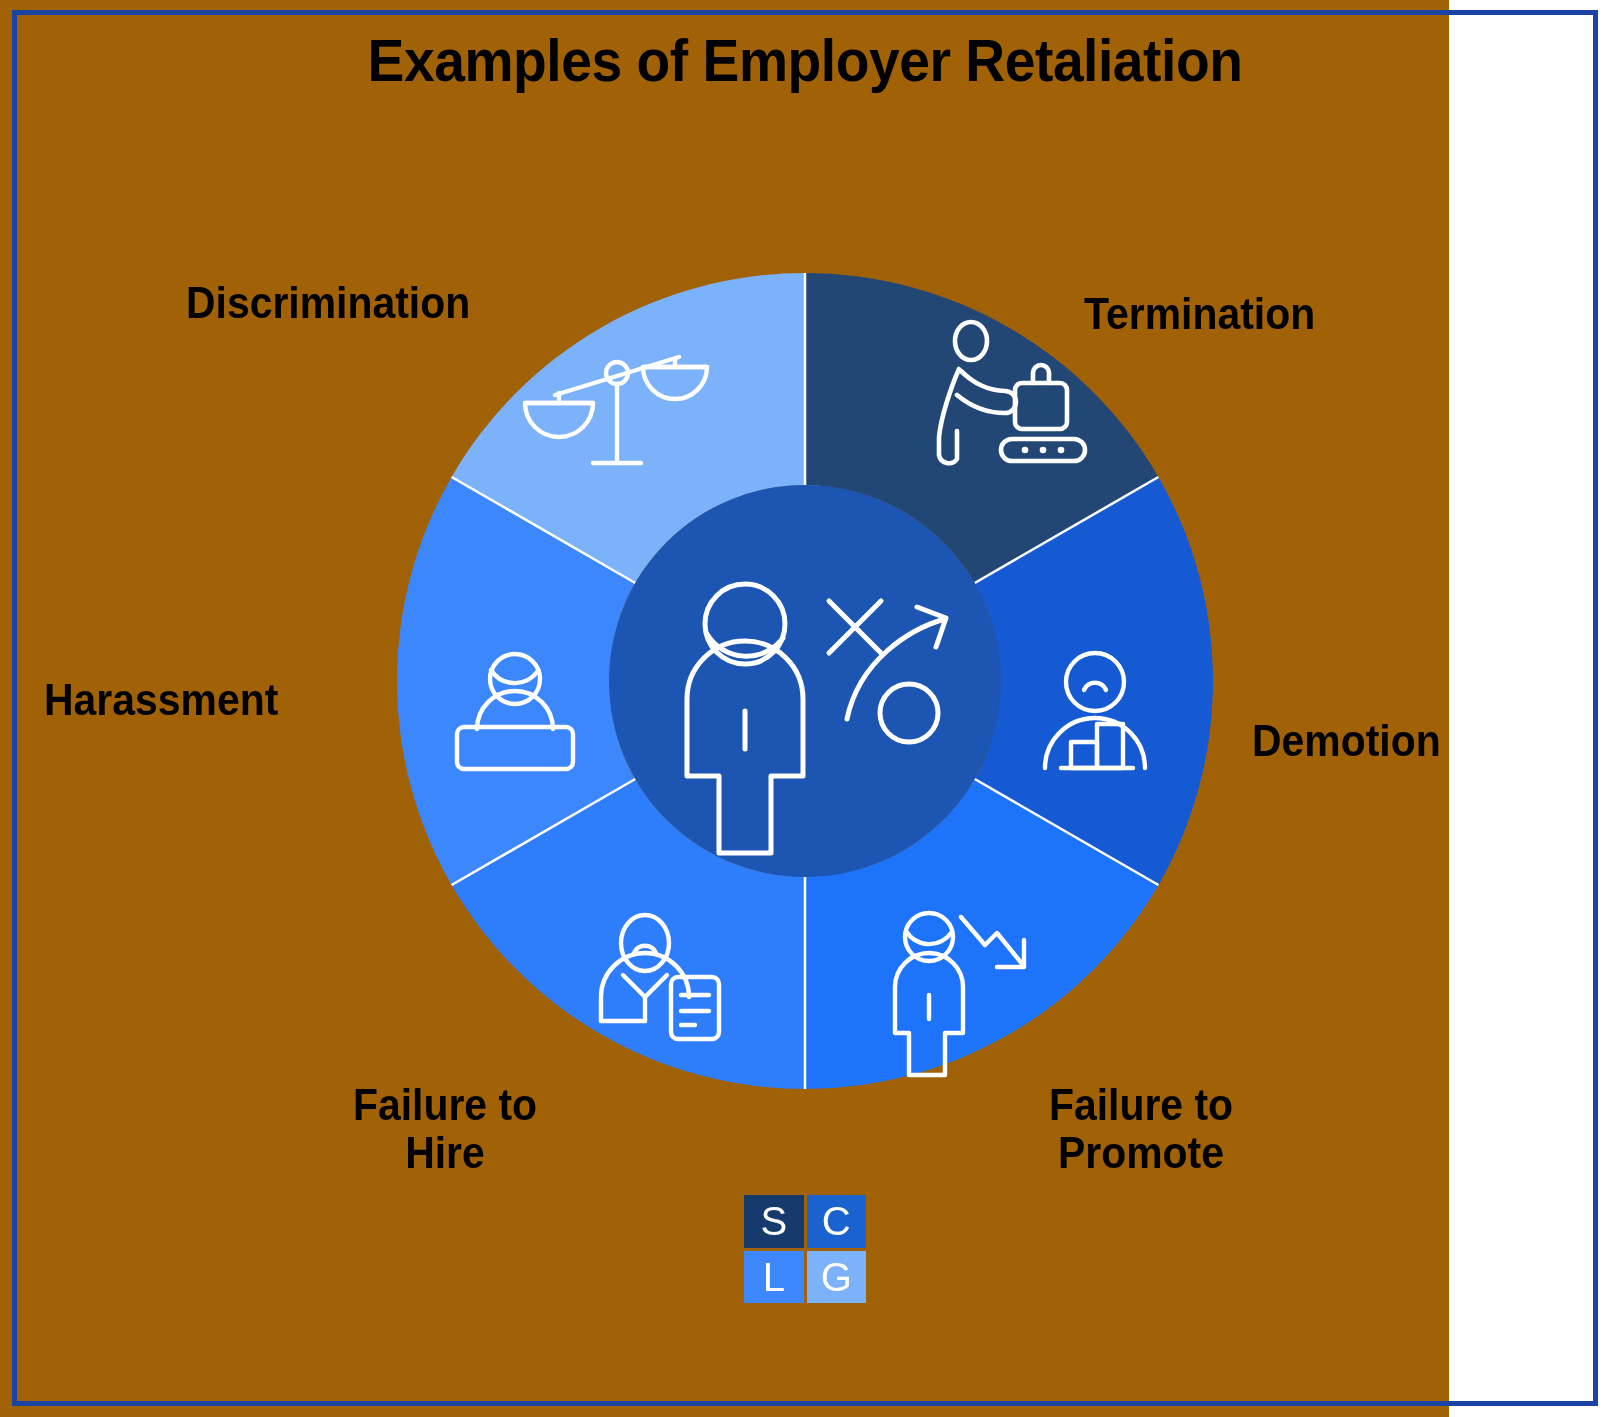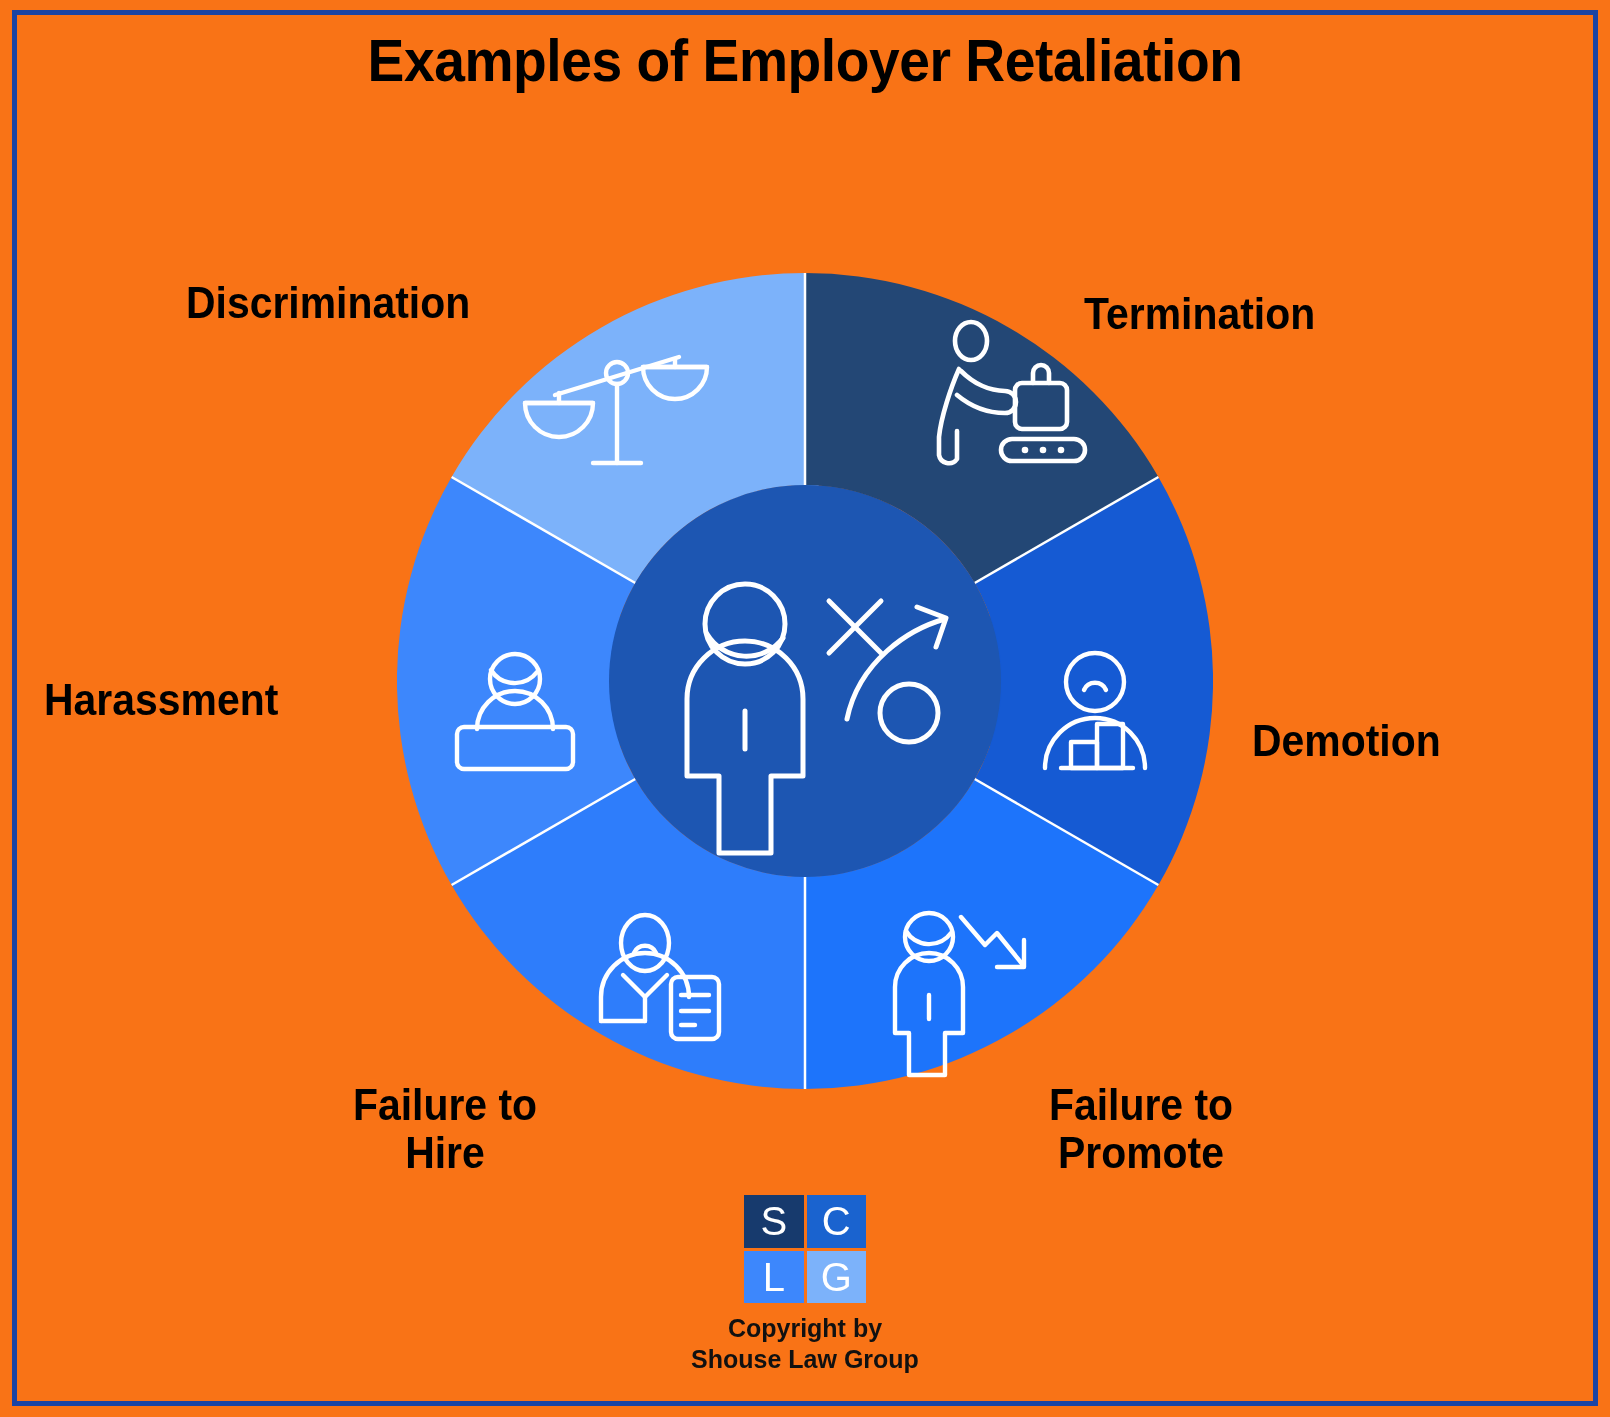--- a/index.html
+++ b/index.html
@@ -8,23 +8,23 @@
     background: #ffffff;
   }
   body {
     width: 1610px;
     height: 1417px;
     font-family: "Liberation Sans", sans-serif;
     overflow: hidden;
   }
   .page {
     position: relative;
-    width: 1610px;
+    width: 1449px;
     height: 1417px;
-    background: #f97316;
+    background: #a16207;
     box-sizing: border-box;
   }
   .frame {
     position: absolute;
     left: 12px;
     top: 10px;
     width: 1586px;
     height: 1396px;
     border: 5px solid #1a44a3;
     box-sizing: border-box;
@@ -269,19 +269,15 @@
 
   <div class="logo-block">
     <div class="logo">
       <div class="logo-grid">
         <div class="logo-cell" style="background: rgb(23, 58, 109);">S</div>
         <div class="logo-cell" style="background: rgb(26, 99, 207);">C</div>
         <div class="logo-cell" style="background: rgb(61, 135, 252);">L</div>
         <div class="logo-cell" style="background: rgb(124, 178, 250);">G</div>
       </div>
     </div>
-    <div class="copy">
-      <div>Copyright by</div>
-      <div>Shouse Law Group</div>
-    </div>
   </div>
 
 </div>
 
 </body></html>

